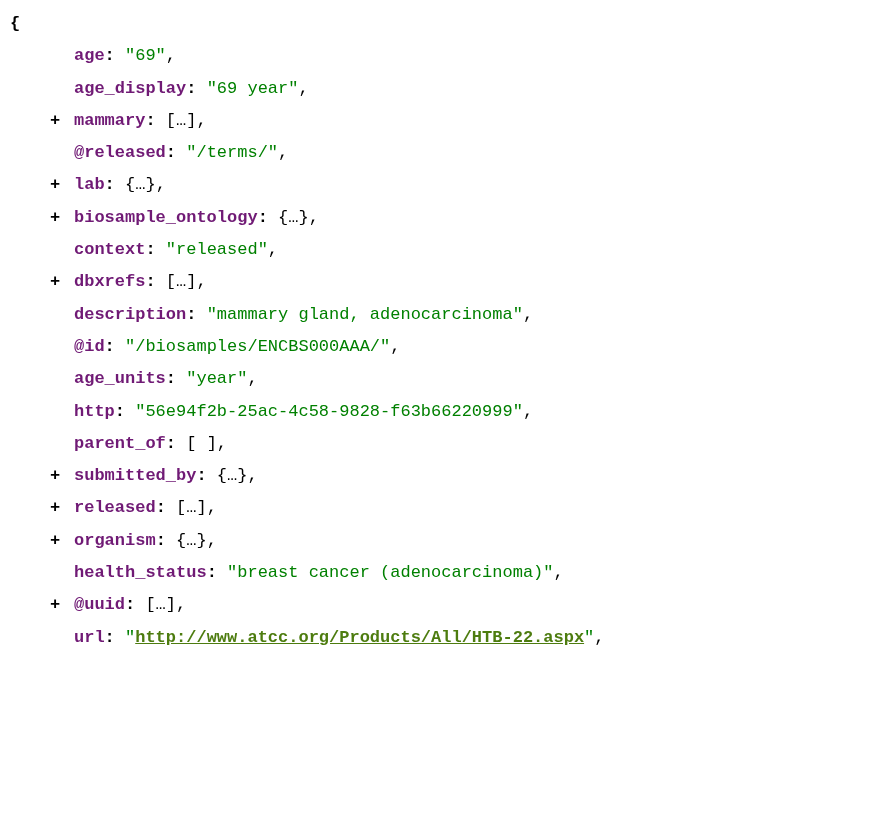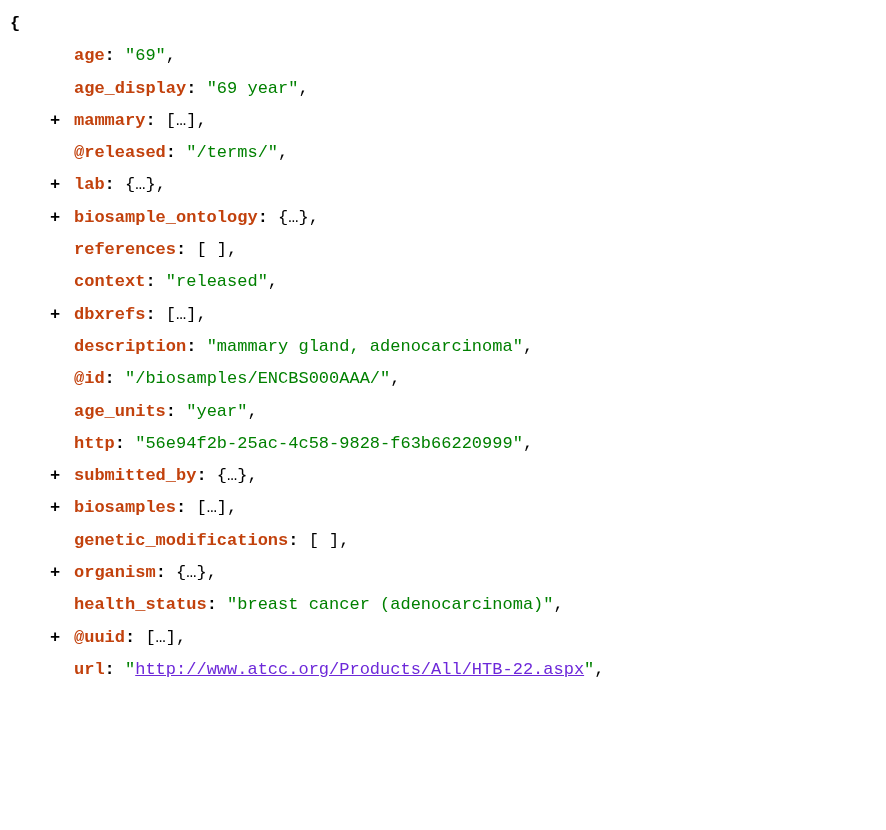--- a/index.html
+++ b/index.html
@@ -22,61 +22,61 @@
   }
   .toggle {
     position: absolute;
     left: 40px;
     color: #000000;
     font-weight: bold;
     cursor: pointer;
     user-select: none;
   }
   .key {
-    color: #c2410c;
+    color: #701a75;
     font-weight: bold;
   }
   .colon {
     color: #000000;
     font-weight: bold;
   }
   .string {
     color: #008000;
   }
   .coll {
     color: #000000;
   }
   .link {
-    color: #6d28d9;
+    color: #4d7c0f;
     text-decoration: underline;
+    font-weight: bold;
   }
   .comma {
     color: #000000;
   }
 </style>
 </head>
 <body>
 
 <div>
   <div class="brace">{</div>
   <div id="rows-container">
       <div class="row"><span class="key">age</span><span class="colon">:</span> <span class="string">"69"</span><span class="comma">,</span></div>
       <div class="row"><span class="key">age_display</span><span class="colon">:</span> <span class="string">"69 year"</span><span class="comma">,</span></div>
       <div class="row"><span class="toggle">+</span><span class="key">mammary</span><span class="colon">:</span> <span class="coll">[…]</span><span class="comma">,</span></div>
       <div class="row"><span class="key">@released</span><span class="colon">:</span> <span class="string">"/terms/"</span><span class="comma">,</span></div>
       <div class="row"><span class="toggle">+</span><span class="key">lab</span><span class="colon">:</span> <span class="coll">{…}</span><span class="comma">,</span></div>
       <div class="row"><span class="toggle">+</span><span class="key">biosample_ontology</span><span class="colon">:</span> <span class="coll">{…}</span><span class="comma">,</span></div>
-      <div class="row"><span class="key">references</span><span class="colon">:</span> <span class="coll">[ ]</span><span class="comma">,</span></div>
       <div class="row"><span class="key">context</span><span class="colon">:</span> <span class="string">"released"</span><span class="comma">,</span></div>
       <div class="row"><span class="toggle">+</span><span class="key">dbxrefs</span><span class="colon">:</span> <span class="coll">[…]</span><span class="comma">,</span></div>
       <div class="row"><span class="key">description</span><span class="colon">:</span> <span class="string">"mammary gland, adenocarcinoma"</span><span class="comma">,</span></div>
       <div class="row"><span class="key">@id</span><span class="colon">:</span> <span class="string">"/biosamples/ENCBS000AAA/"</span><span class="comma">,</span></div>
       <div class="row"><span class="key">age_units</span><span class="colon">:</span> <span class="string">"year"</span><span class="comma">,</span></div>
       <div class="row"><span class="key">http</span><span class="colon">:</span> <span class="string">"56e94f2b-25ac-4c58-9828-f63b66220999"</span><span class="comma">,</span></div>
+      <div class="row"><span class="key">parent_of</span><span class="colon">:</span> <span class="coll">[ ]</span><span class="comma">,</span></div>
       <div class="row"><span class="toggle">+</span><span class="key">submitted_by</span><span class="colon">:</span> <span class="coll">{…}</span><span class="comma">,</span></div>
-      <div class="row"><span class="toggle">+</span><span class="key">biosamples</span><span class="colon">:</span> <span class="coll">[…]</span><span class="comma">,</span></div>
-      <div class="row"><span class="key">genetic_modifications</span><span class="colon">:</span> <span class="coll">[ ]</span><span class="comma">,</span></div>
+      <div class="row"><span class="toggle">+</span><span class="key">released</span><span class="colon">:</span> <span class="coll">[…]</span><span class="comma">,</span></div>
       <div class="row"><span class="toggle">+</span><span class="key">organism</span><span class="colon">:</span> <span class="coll">{…}</span><span class="comma">,</span></div>
       <div class="row"><span class="key">health_status</span><span class="colon">:</span> <span class="string">"breast cancer (adenocarcinoma)"</span><span class="comma">,</span></div>
       <div class="row"><span class="toggle">+</span><span class="key">@uuid</span><span class="colon">:</span> <span class="coll">[…]</span><span class="comma">,</span></div>
       <div class="row"><span class="key">url</span><span class="colon">:</span> <span class="string">"<a class="link">http://www.atcc.org/Products/All/HTB-22.aspx</a>"</span><span class="comma">,</span></div>
     </div>
 </div>
 
 </body></html>

